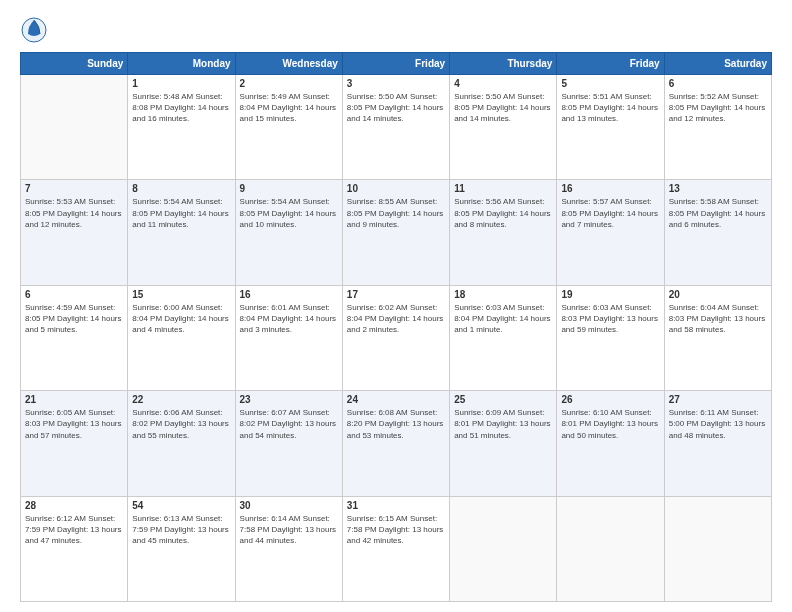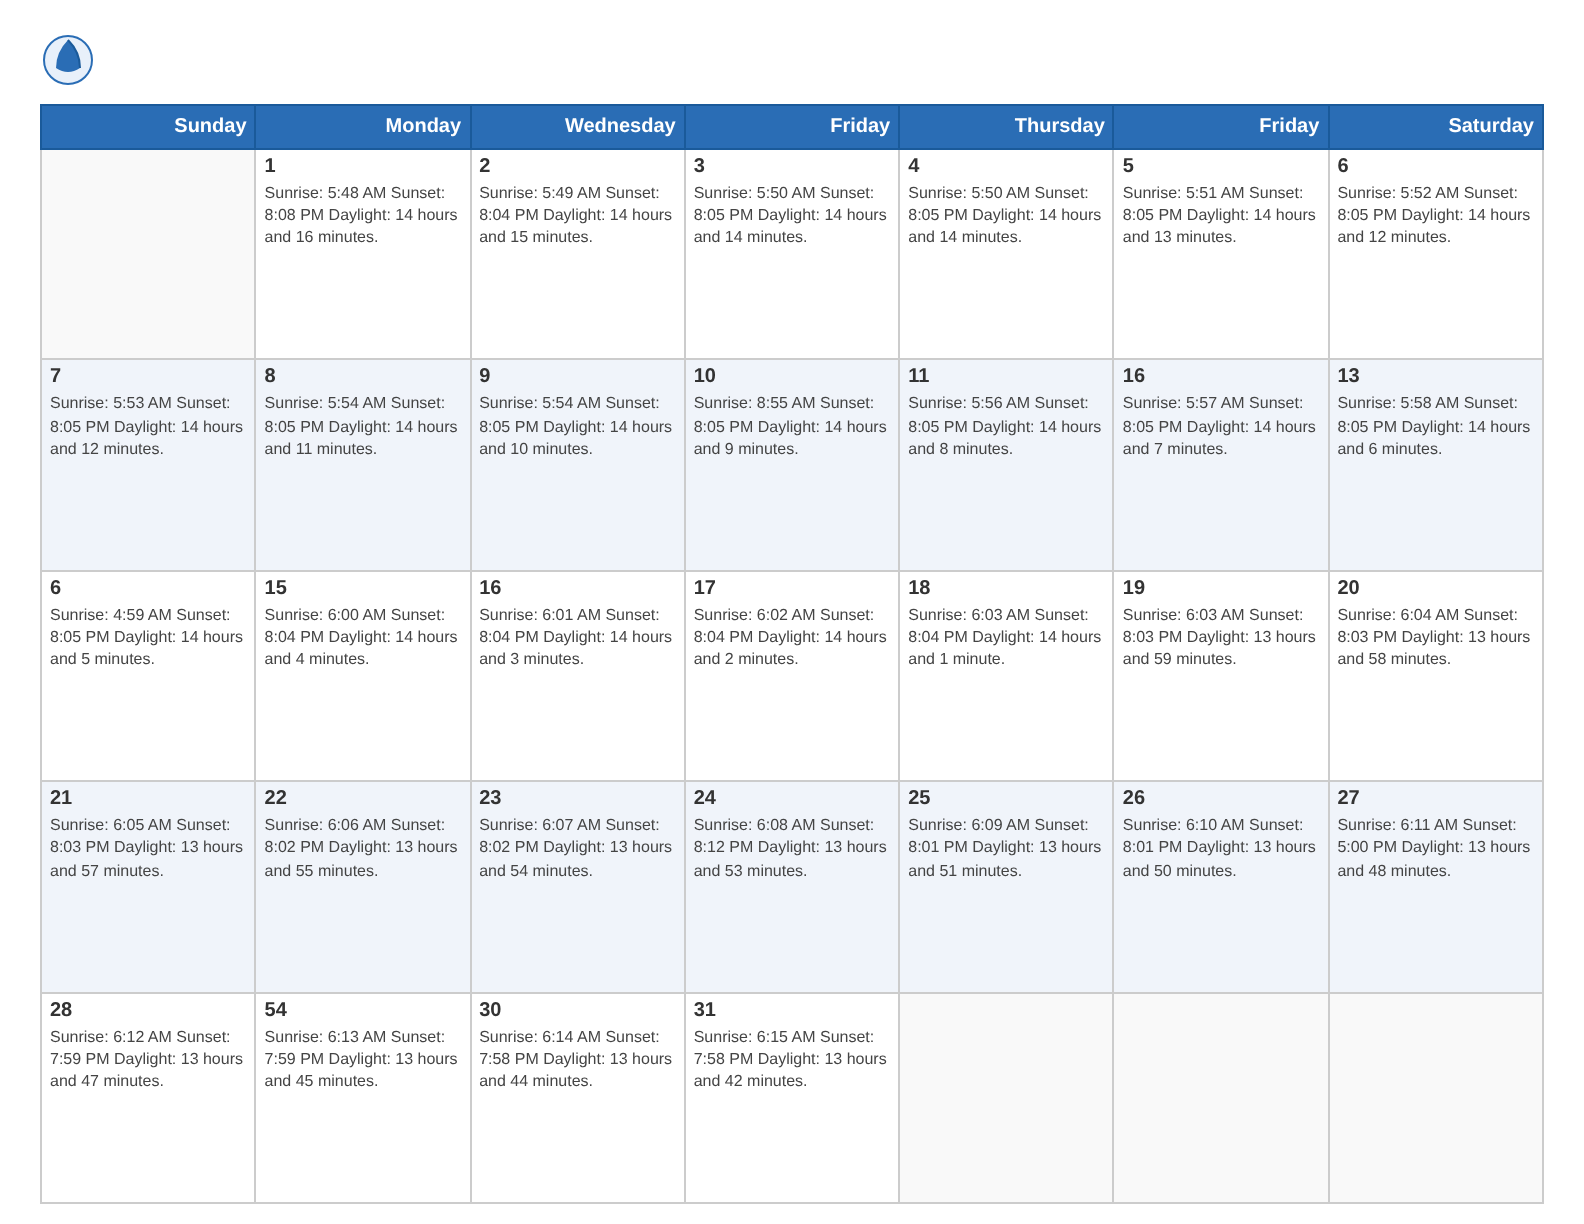--- a/index.html
+++ b/index.html
@@ -295,21 +295,21 @@
           <td>
             <span class="day-number">23</span>
             <div class="day-info">Sunrise: 6:07 AM
 Sunset: 8:02 PM
 Daylight: 13 hours
 and 54 minutes.</div>
           </td>
           <td>
             <span class="day-number">24</span>
             <div class="day-info">Sunrise: 6:08 AM
-Sunset: 8:12 PM
+Sunset: 8:20 PM
 Daylight: 13 hours
 and 53 minutes.</div>
           </td>
           <td>
             <span class="day-number">25</span>
             <div class="day-info">Sunrise: 6:09 AM
 Sunset: 8:01 PM
 Daylight: 13 hours
 and 51 minutes.</div>
           </td>

